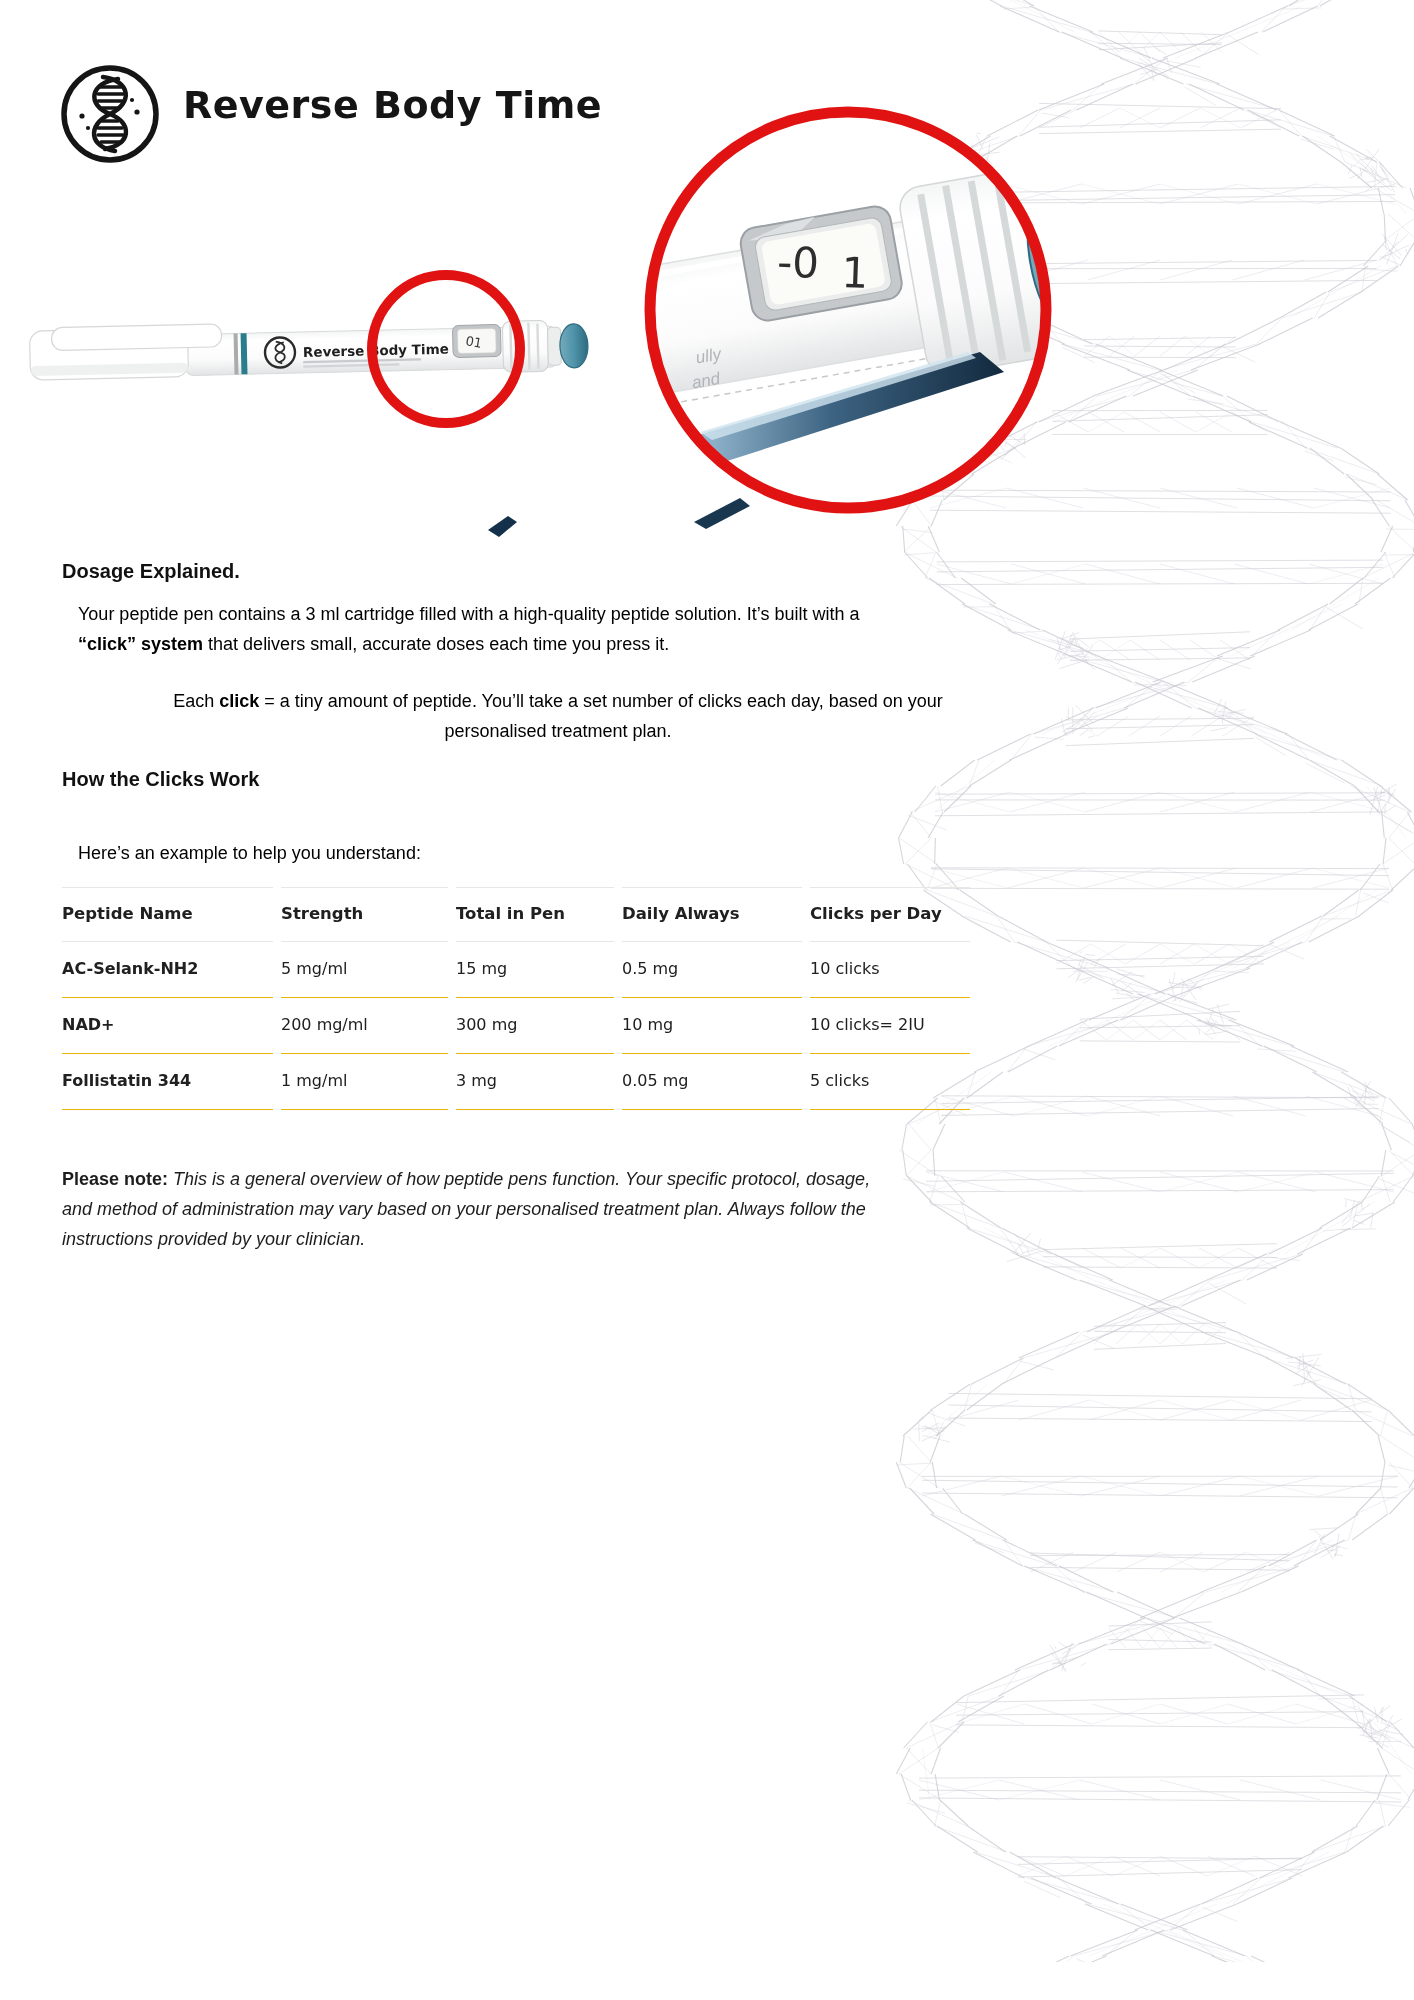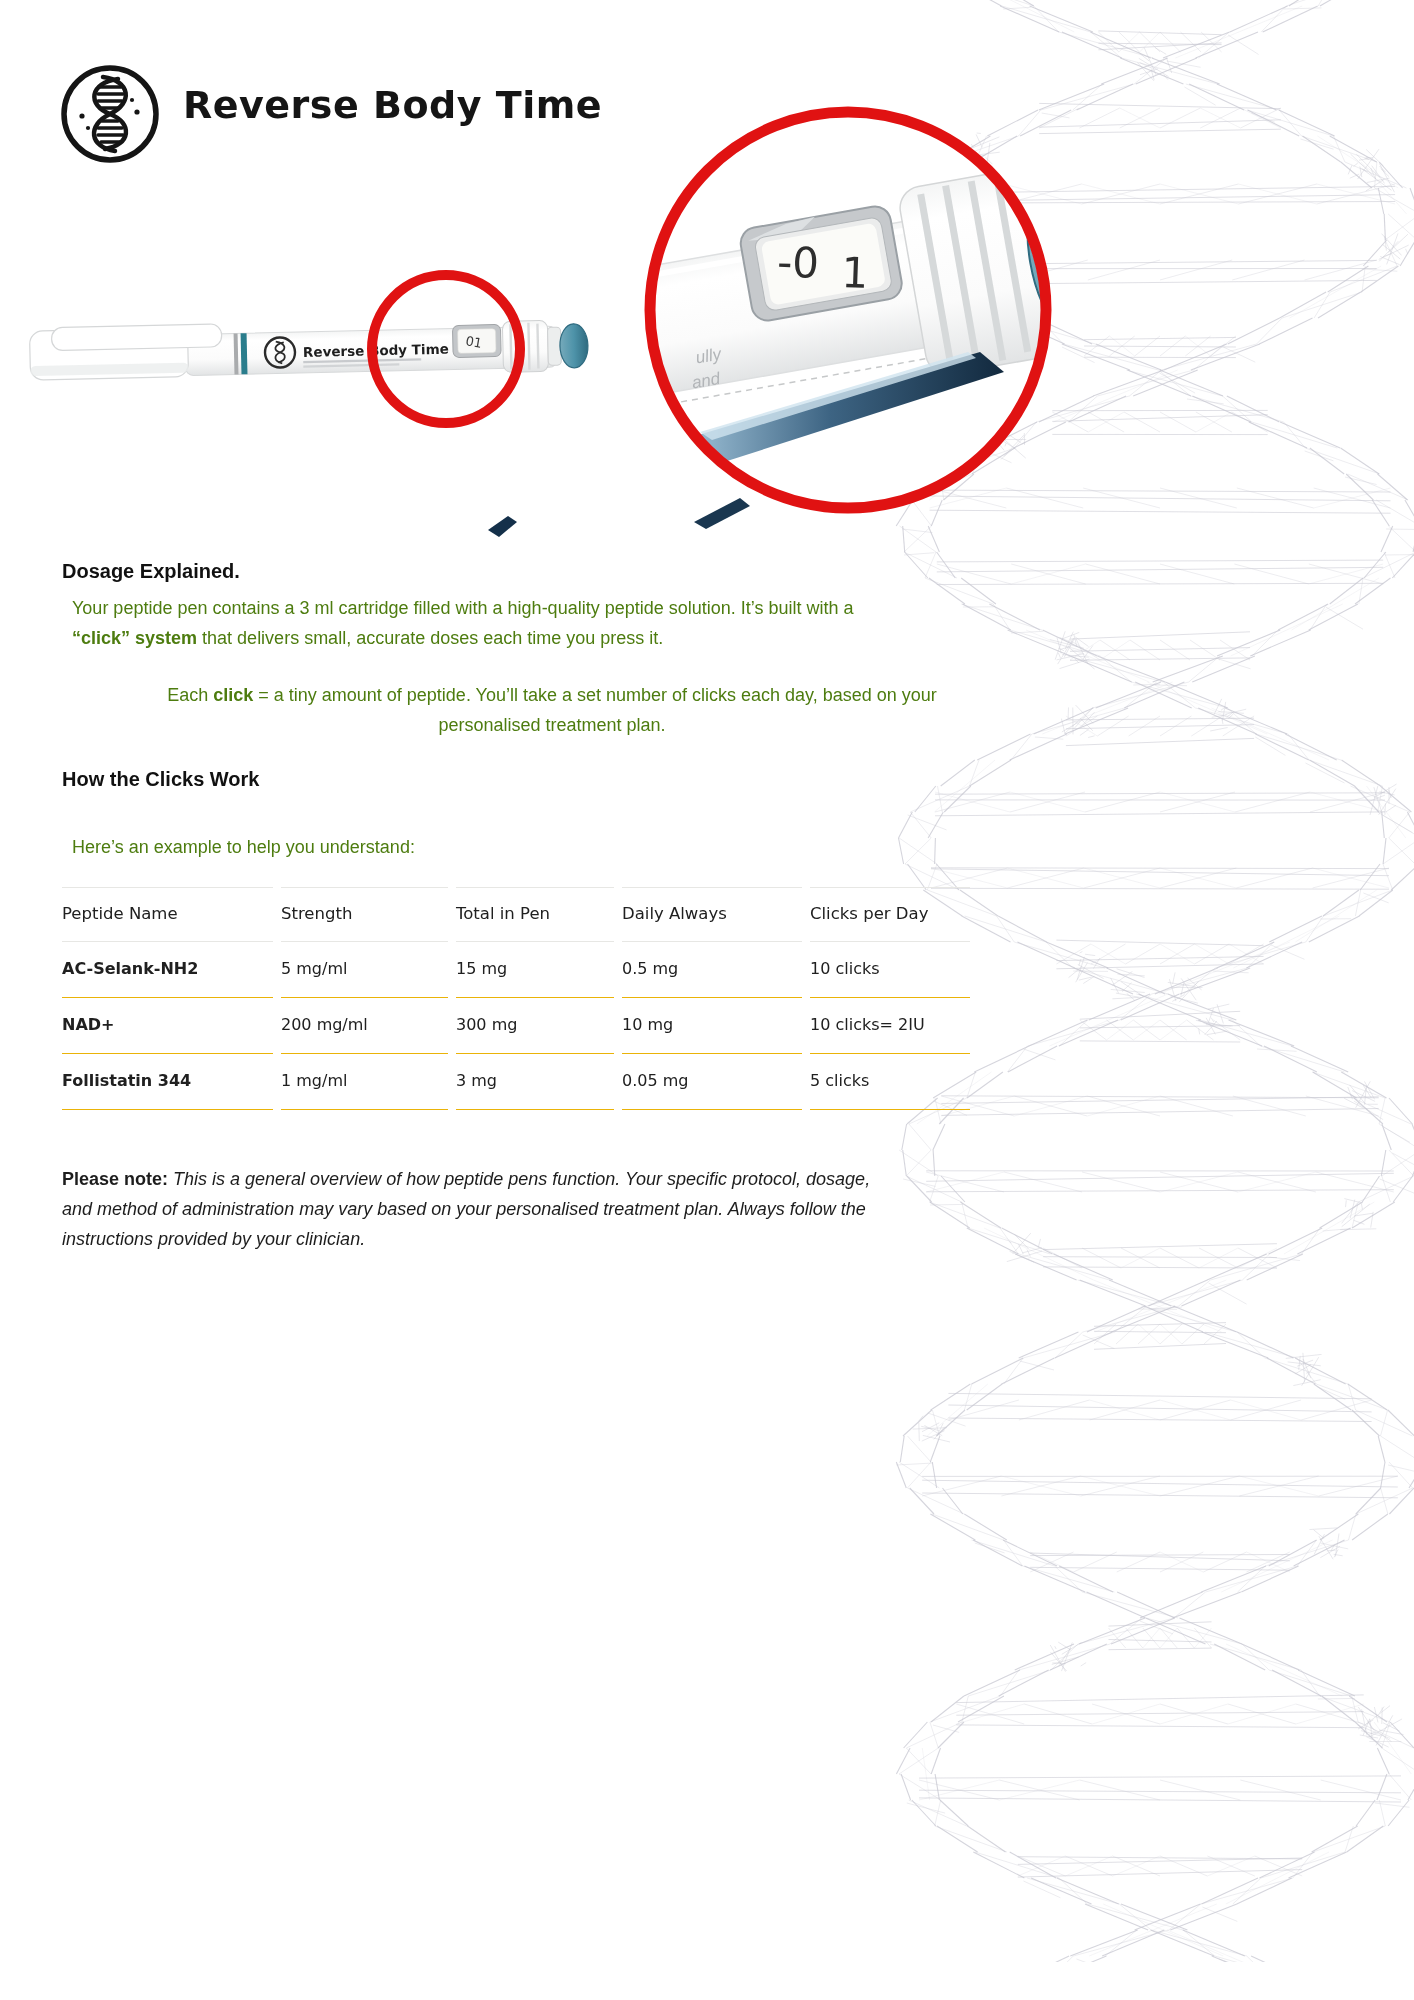--- a/index.html
+++ b/index.html
@@ -6,26 +6,26 @@
   #page{position:relative;width:1414px;height:1962px;overflow:hidden;background:#fff;
         font-family:"Liberation Sans",sans-serif;color:#1c1c1c;border-radius:7px;}
   svg{display:block;}
   .abs{position:absolute;}
   
   #brand-title{position:absolute;left:183px;top:83px;font-family:"DejaVu Sans",sans-serif;
     font-weight:bold;font-size:38px;letter-spacing:.5px;color:#151515;white-space:nowrap;}
   
   .copy{position:absolute;left:62px;width:960px;}
   .h-bold{font-size:20px;font-weight:bold;color:#111;margin:0;}
-  .body-p{font-size:18px;line-height:30px;margin:10px;color:#4d7c0f;}
+  .body-p{font-size:18px;line-height:30px;margin:16px;color:#000000;}
   .body-p b{font-weight:bold;}
   
   #dose-table{position:absolute;left:54px;top:887px;border-collapse:separate;border-spacing:8px 0;
     font-family:"DejaVu Sans",sans-serif;font-size:16.5px;color:#202020;}
-  #dose-table th{font-weight:normal;text-align:left;border-top:1px solid #e7e7e4;border-bottom:1px solid #e7e7e4;
+  #dose-table th{font-weight:bold;text-align:left;border-top:1px solid #e7e7e4;border-bottom:1px solid #e7e7e4;
     padding:16px 0 17px 0;line-height:20px;}
   #dose-table td{border-bottom:1px solid #eab308;padding:17px 0 18px 0;line-height:20px;font-size:16px;}
   #dose-table td.rowhead{font-weight:bold;}
   
   #note{position:absolute;left:62px;top:1146px;width:980px;font-size:18px;line-height:30px;color:#1d1d1d;}
   #note .lbl{font-weight:bold;font-style:normal;}
   #note i{font-style:italic;}
   .nosel{pointer-events:none;}
 </style>
 </head>

